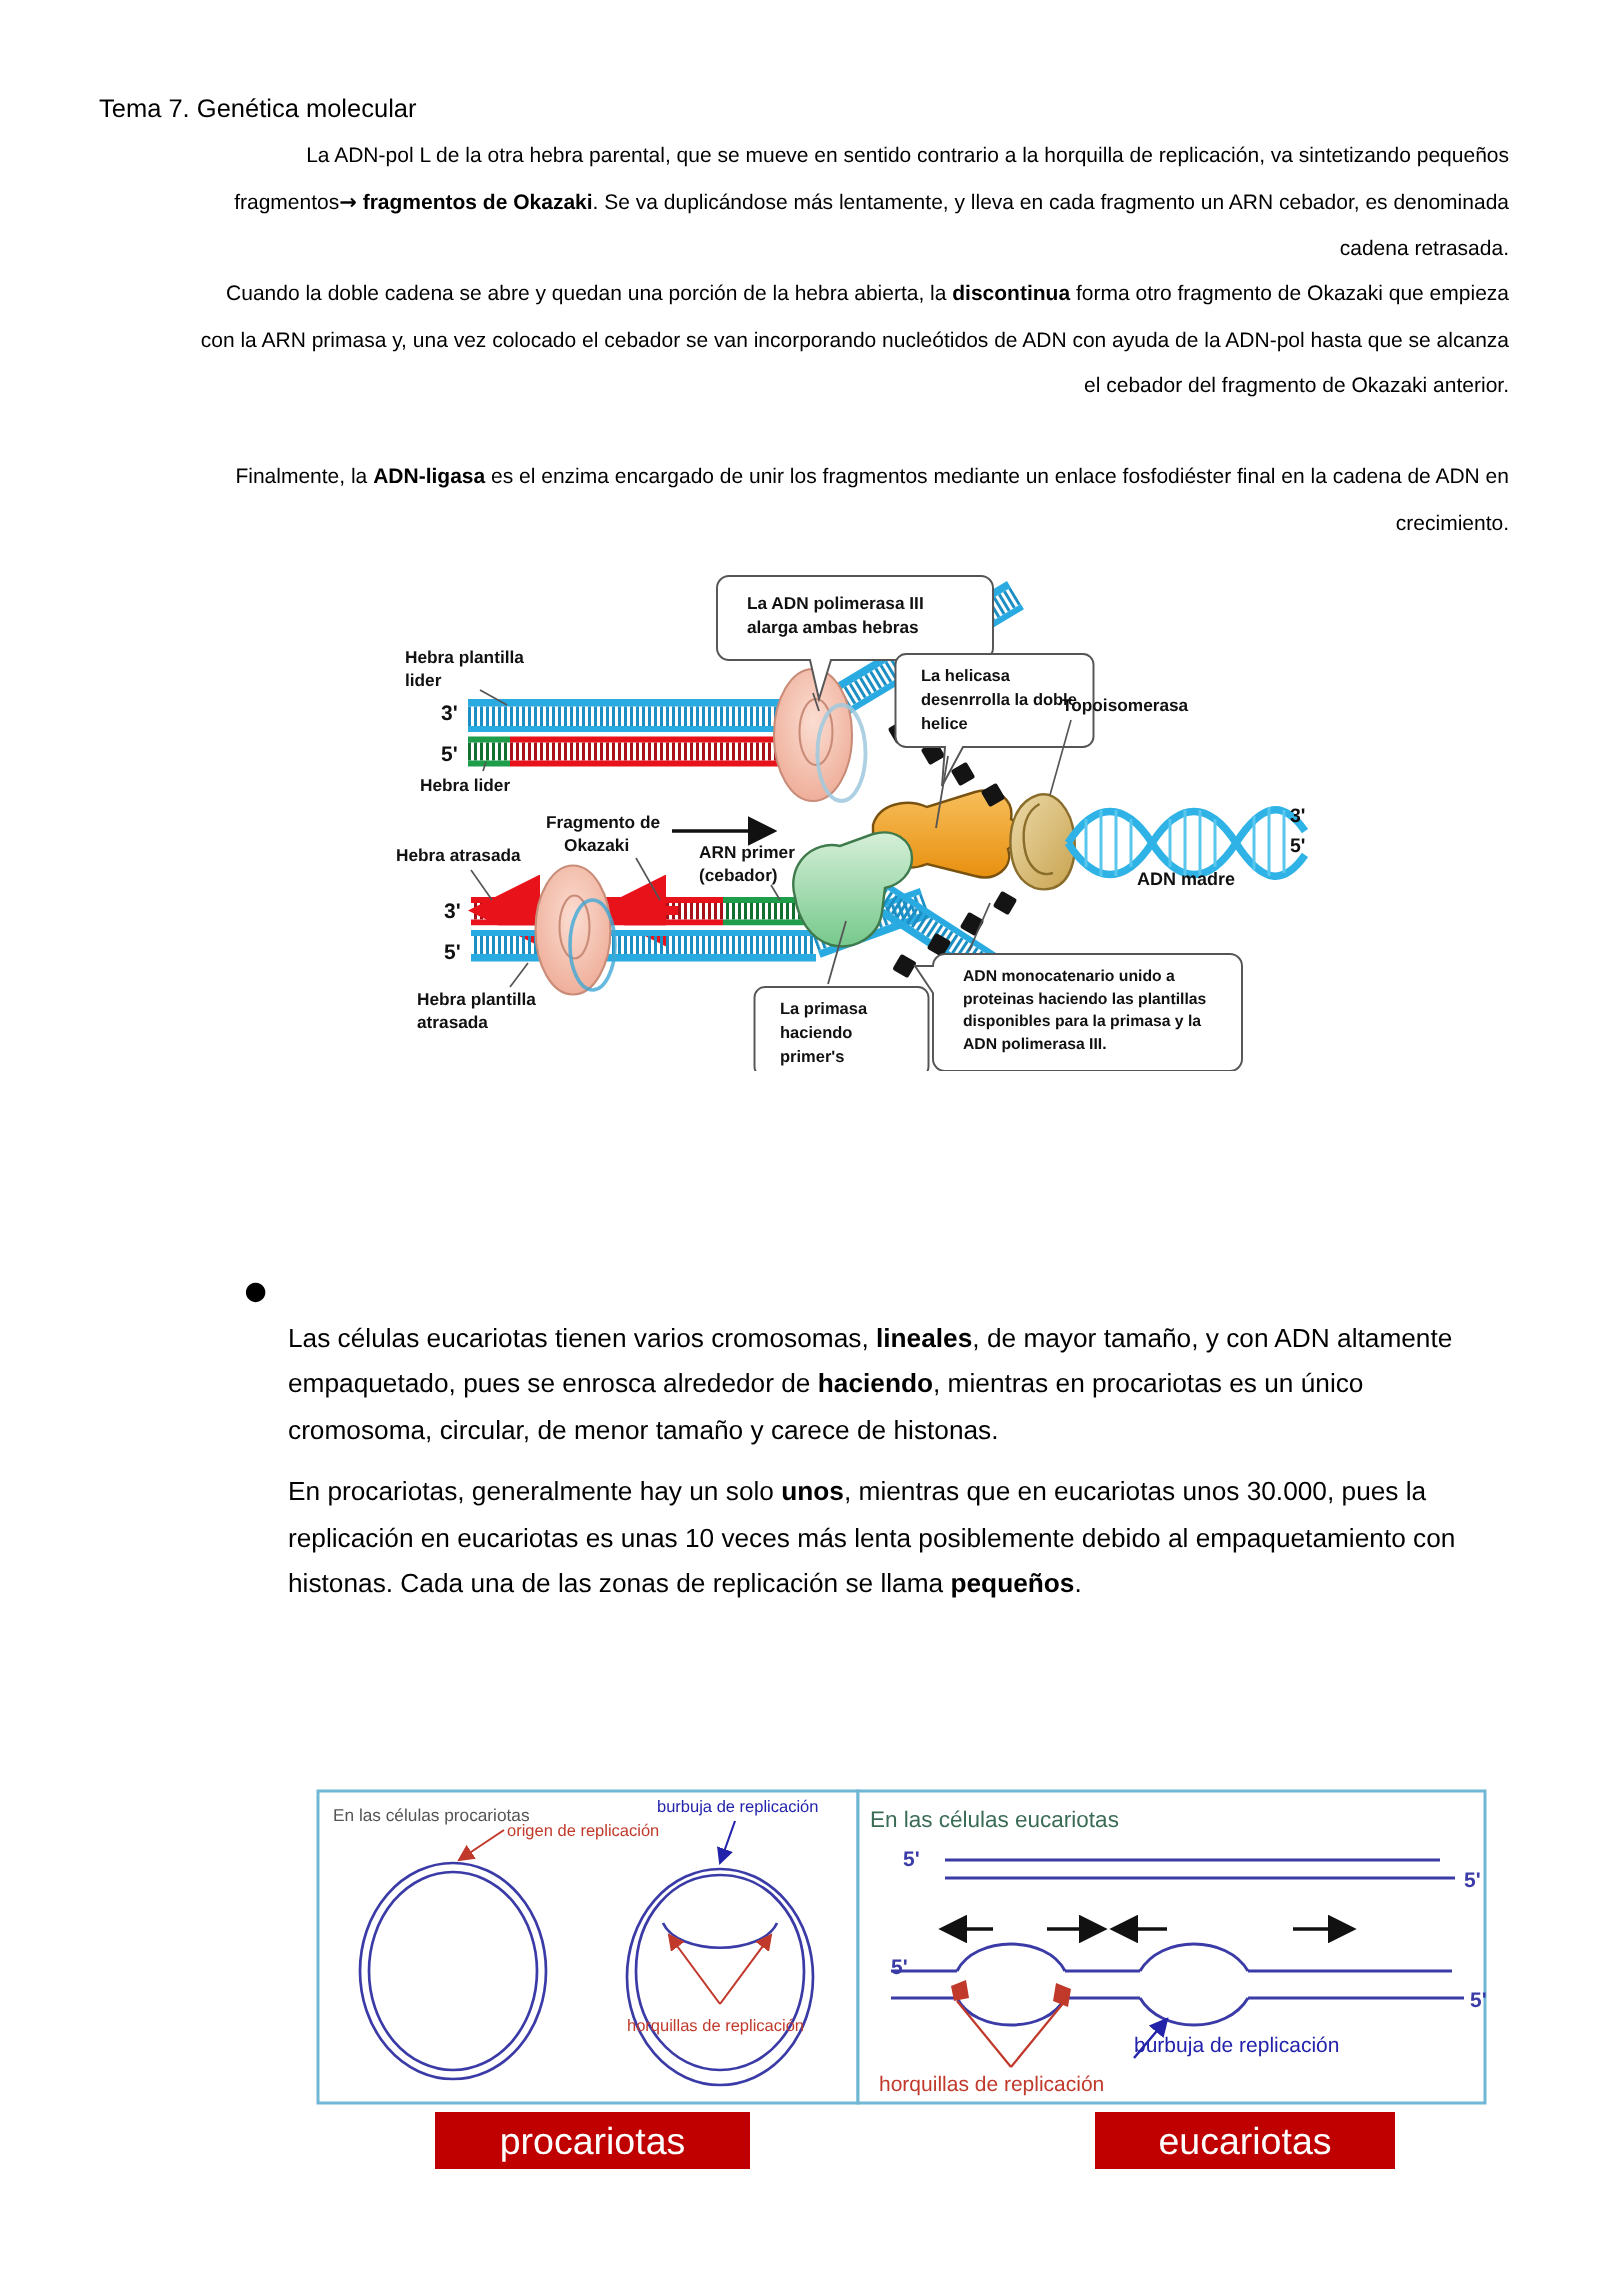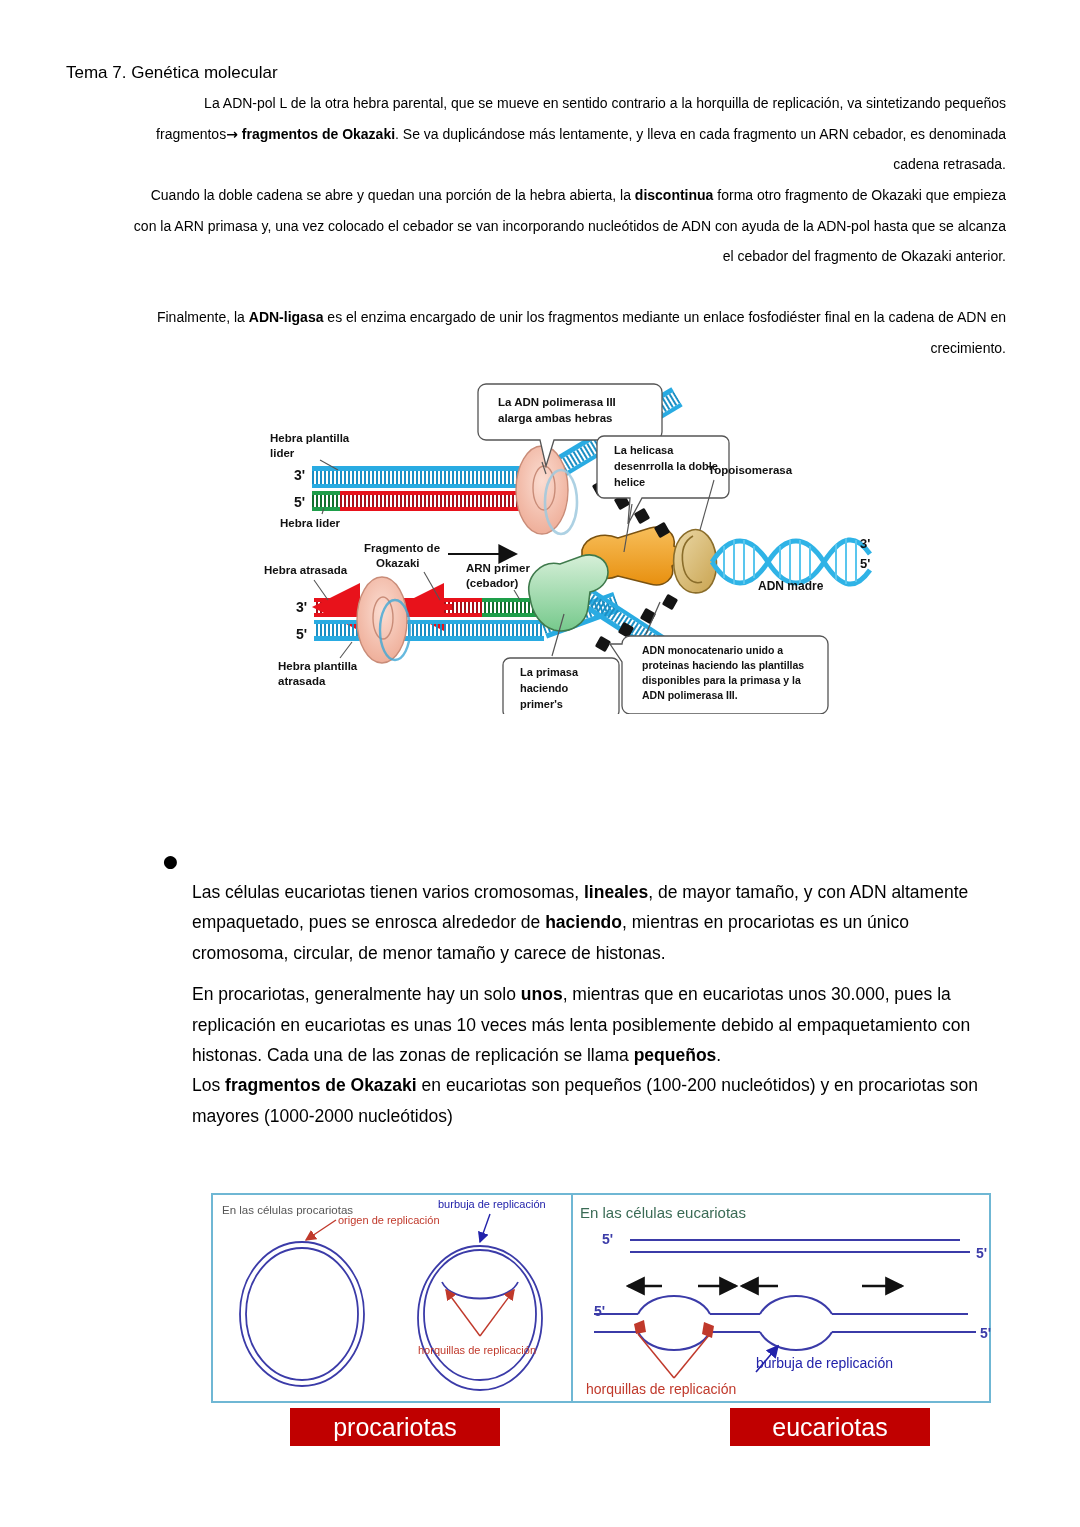--- a/index.html
+++ b/index.html
@@ -332,25 +332,20 @@
       <span>Las células eucariotas tienen varios cromosomas, </span><b>lineales</b><span>, de mayor tamaño, y con ADN altamente empaquetado, pues se enrosca alrededor de </span><b>haciendo</b><span>, mientras en procariotas es un único cromosoma, circular, de menor tamaño y carece de histonas.</span>
     </div>
   </div>
 
   <div class="bullet-section" style="top:979px;">
     <div class="sub-para">
       <span>En procariotas, generalmente hay un solo </span><b>unos</b><span>, mientras que en eucariotas unos 30.000, pues la replicación en eucariotas es unas 10 veces más lenta posiblemente debido al empaquetamiento con histonas. Cada una de las zonas de replicación se llama </span><b>pequeños</b><span>.</span>
     </div>
   </div>
 
-  <div class="bullet-section" style="top:1070px;">
-    <div class="sub-para">
-      <span>Los </span><b>fragmentos de Okazaki</b><span> en eucariotas son pequeños (100-200 nucleótidos) y en procariotas son mayores (1000-2000 nucleótidos)</span>
-    </div>
-  </div>
 
 
   <div class="fig2">
     <svg width="820" height="262" viewBox="0 0 820 262" xmlns="http://www.w3.org/2000/svg">
       <defs>
         <marker id="f2Red" markerWidth="8" markerHeight="8" refX="7" refY="4" orient="auto">
           <path d="M0,0 L8,4 L0,8 z" fill="#C0392B"></path>
         </marker>
         <marker id="f2Blue" markerWidth="8" markerHeight="8" refX="7" refY="4" orient="auto">
           <path d="M0,0 L8,4 L0,8 z" fill="#2222AA"></path>

